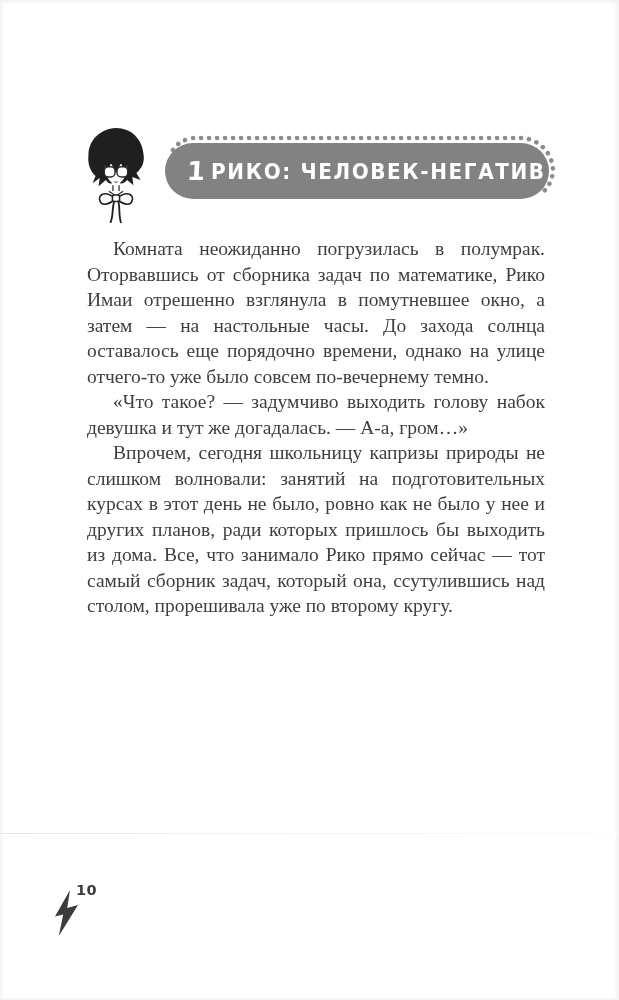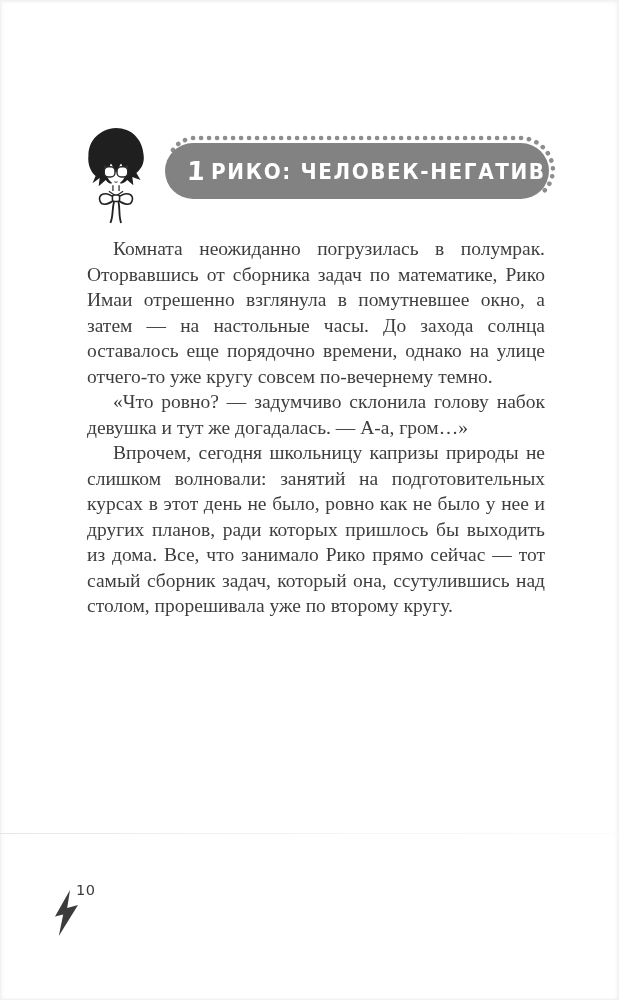--- a/index.html
+++ b/index.html
@@ -89,21 +89,21 @@
     left: 55px; top: 882px;
     width: 50px; height: 54px;
   }
   .bolt {
     position: absolute; left: 0; top: 8px;
     width: 23px; height: 46px;
   }
   .page-num {
     position: absolute; left: 21px; top: 0;
     font-family: "DejaVu Sans", sans-serif;
-    font-weight: normal;
+    font-weight: bold;
     font-size: 14.5px;
     color: var(--footer-icon, #3c3c3c);
     letter-spacing: 0.5px;
   }
 
   
   .scan-line {
     position: absolute;
     left: 0; top: 833px;
     width: 100%; height: 1px;
@@ -152,22 +152,22 @@
       <div class="pill">
         <span class="ch-num">1</span>
         <span class="ch-sep"></span>
         <span class="ch-title">РИКО: ЧЕЛОВЕК-НЕГАТИВ</span>
       </div>
     </div>
 
   </div>
 
   <div class="body-text">
-    <p class="para">Комната неожиданно погрузилась в полумрак. Оторвавшись от сборника задач по математике, Рико Имаи отрешенно взглянула в помутневшее окно, а затем — на настольные часы. До захода солнца оставалось еще порядочно времени, однако на улице отчего-то уже кругу совсем по-вечернему темно.</p>
-    <p class="para">«Что ровно? — задумчиво склонила голову набок девушка и тут же догадалась. — А-а, гром…»</p>
+    <p class="para">Комната неожиданно погрузилась в полумрак. Оторвавшись от сборника задач по математике, Рико Имаи отрешенно взглянула в помутневшее окно, а затем — на настольные часы. До захода солнца оставалось еще порядочно времени, однако на улице отчего-то уже было совсем по-вечернему темно.</p>
+    <p class="para">«Что такое? — задумчиво выходить голову набок девушка и тут же догадалась. — А-а, гром…»</p>
     <p class="para">Впрочем, сегодня школьницу капризы природы не слишком волновали: занятий на подготовительных курсах в этот день не было, ровно как не было у нее и других планов, ради которых пришлось бы выходить из дома. Все, что занимало Рико прямо сейчас — тот самый сборник задач, который она, ссутулившись над столом, прорешивала уже по второму кругу.</p>
   </div>
 
   <div class="scan-line"></div>
 
   <div class="footer-marker">
     <svg class="bolt" viewBox="0 0 23 46" xmlns="http://www.w3.org/2000/svg">
       <path d="M15 0 L0 26.5 L8.2 24.5 L3.8 46 L23 15 L12.2 18 Z" fill="#3c3c3c"></path>
     </svg>
     <span class="page-num">10</span>

